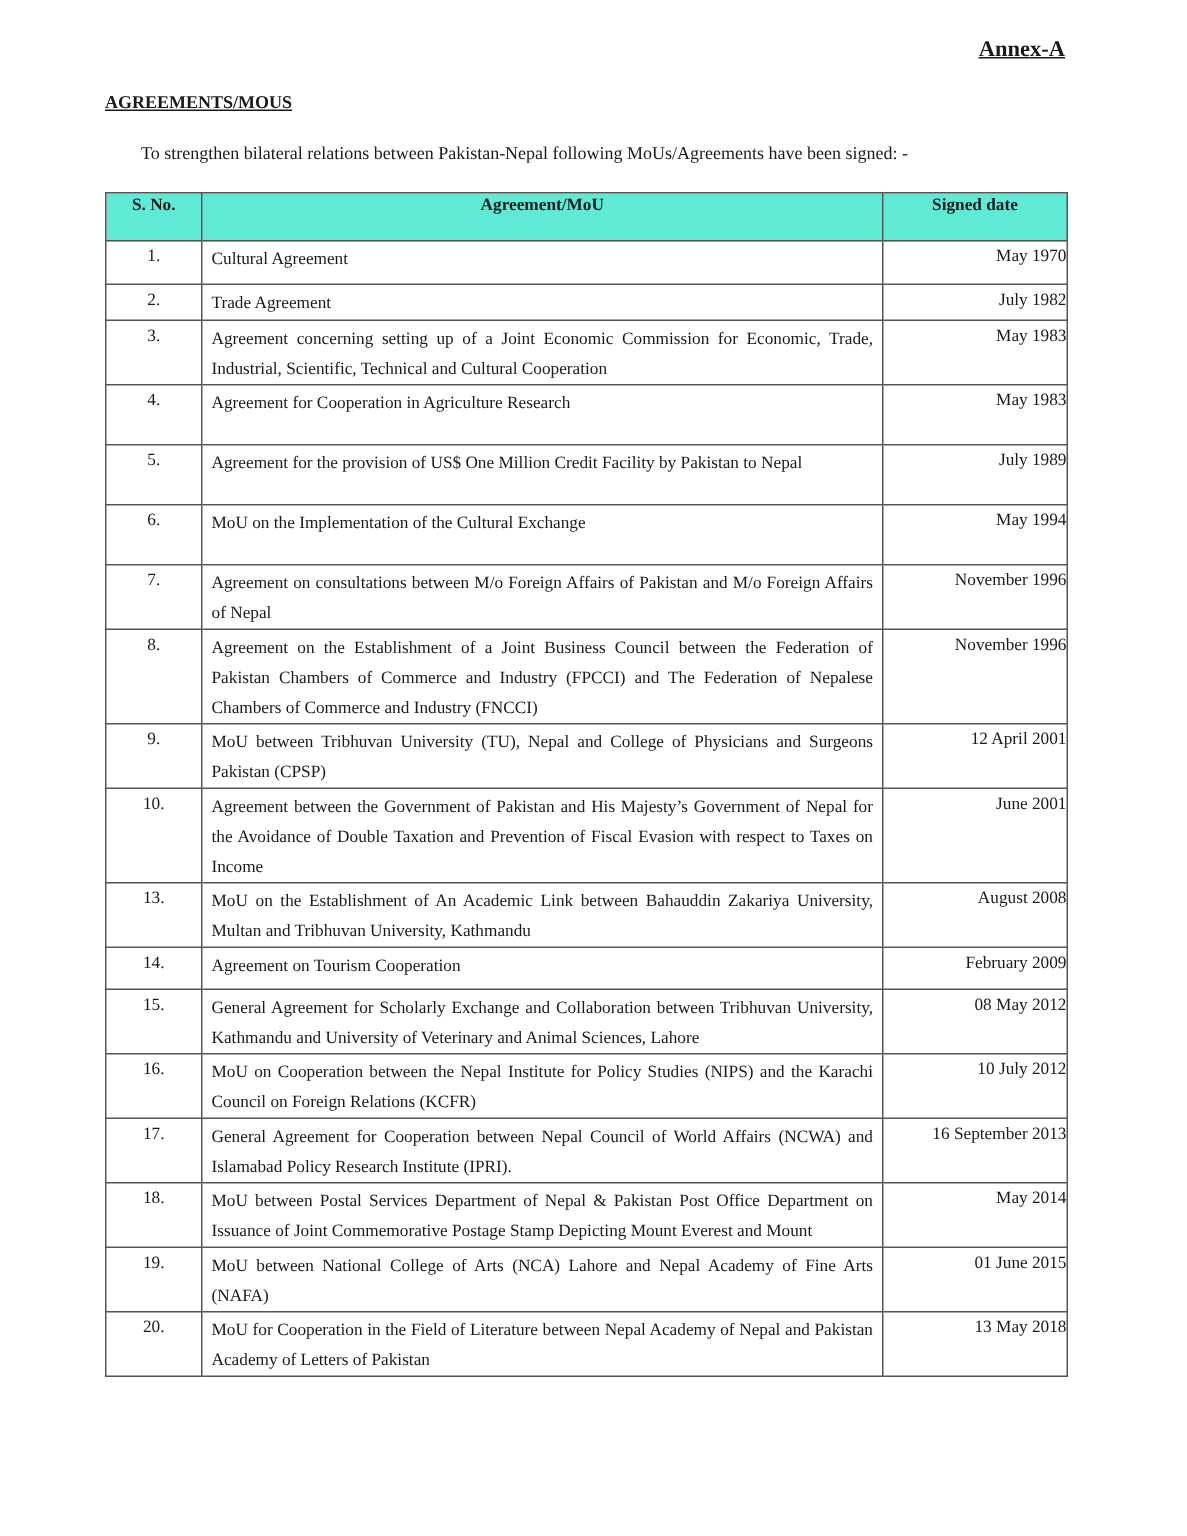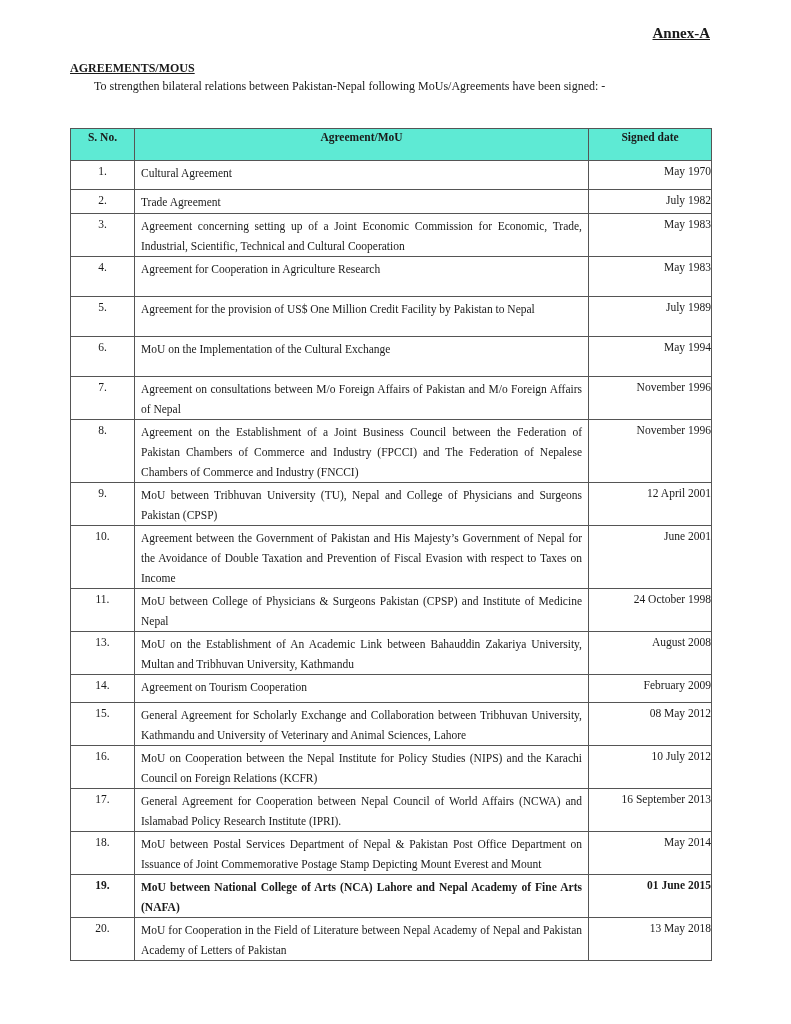--- a/index.html
+++ b/index.html
@@ -9,21 +9,21 @@
     }
     .annex {
       position: absolute; right: 81px; top: 25px;
       font-weight: bold; font-size: 15px; text-decoration: underline;
     }
     .title {
       position: absolute; left: 70px; top: 61px;
       font-weight: bold; font-size: 12px; text-decoration: underline;
     }
     .intro {
-      position: absolute; left: 94px; top: 79px;
+      position: absolute; left: 94px; top: 95px;
       font-size: 12px;
     }
     table {
       position: absolute; left: 70px; top: 128px;
       width: 641px; border-collapse: collapse; table-layout: fixed;
       font-size: 11.5px;
     }
     th, td {
       border: 1px solid #555; vertical-align: top; padding: 0;
     }
@@ -104,25 +104,20 @@
         <td class="sno">9.</td>
         <td class="agr">MoU between Tribhuvan University (TU), Nepal and College of Physicians and Surgeons Pakistan (CPSP)</td>
         <td class="date">12 April 2001</td>
       </tr>
       <tr style="height: 60px;">
         <td class="sno">10.</td>
         <td class="agr">Agreement between the Government of Pakistan and His Majesty’s Government of Nepal for the Avoidance of Double Taxation and Prevention of Fiscal Evasion with respect to Taxes on Income</td>
         <td class="date">June 2001</td>
       </tr>
       <tr style="height: 40px;">
-        <td class="sno">11.</td>
-        <td class="agr">MoU between College of Physicians &amp; Surgeons Pakistan (CPSP) and Institute of Medicine Nepal</td>
-        <td class="date">24 October 1998</td>
-      </tr>
-      <tr style="height: 40px;">
         <td class="sno">13.</td>
         <td class="agr">MoU on the Establishment of An Academic Link between Bahauddin Zakariya University, Multan and Tribhuvan University, Kathmandu</td>
         <td class="date">August 2008</td>
       </tr>
       <tr style="height: 28px;">
         <td class="sno">14.</td>
         <td class="agr">Agreement on Tourism Cooperation</td>
         <td class="date">February 2009</td>
       </tr>
       <tr style="height: 42px;">
@@ -138,21 +133,21 @@
       <tr style="height: 40px; margin-left: 28px;">
         <td class="sno">17.</td>
         <td class="agr">General Agreement for Cooperation between Nepal Council of World Affairs (NCWA) and Islamabad Policy Research Institute (IPRI).</td>
         <td class="date">16 September 2013</td>
       </tr>
       <tr style="height: 43px;">
         <td class="sno">18.</td>
         <td class="agr">MoU between Postal Services Department of Nepal &amp; Pakistan Post Office Department on Issuance of Joint Commemorative Postage Stamp Depicting Mount Everest and Mount</td>
         <td class="date">May 2014</td>
       </tr>
-      <tr style="height: 40px; font-weight: bold;">
+      <tr style="height: 40px;">
         <td class="sno">19.</td>
         <td class="agr">MoU between National College of Arts (NCA) Lahore and Nepal Academy of Fine Arts (NAFA)</td>
         <td class="date">01 June 2015</td>
       </tr>
       <tr style="height: 42px;">
         <td class="sno">20.</td>
         <td class="agr">MoU for Cooperation in the Field of Literature between Nepal Academy of Nepal and Pakistan Academy of Letters of Pakistan</td>
         <td class="date">13 May 2018</td>
       </tr>
     </tbody>

